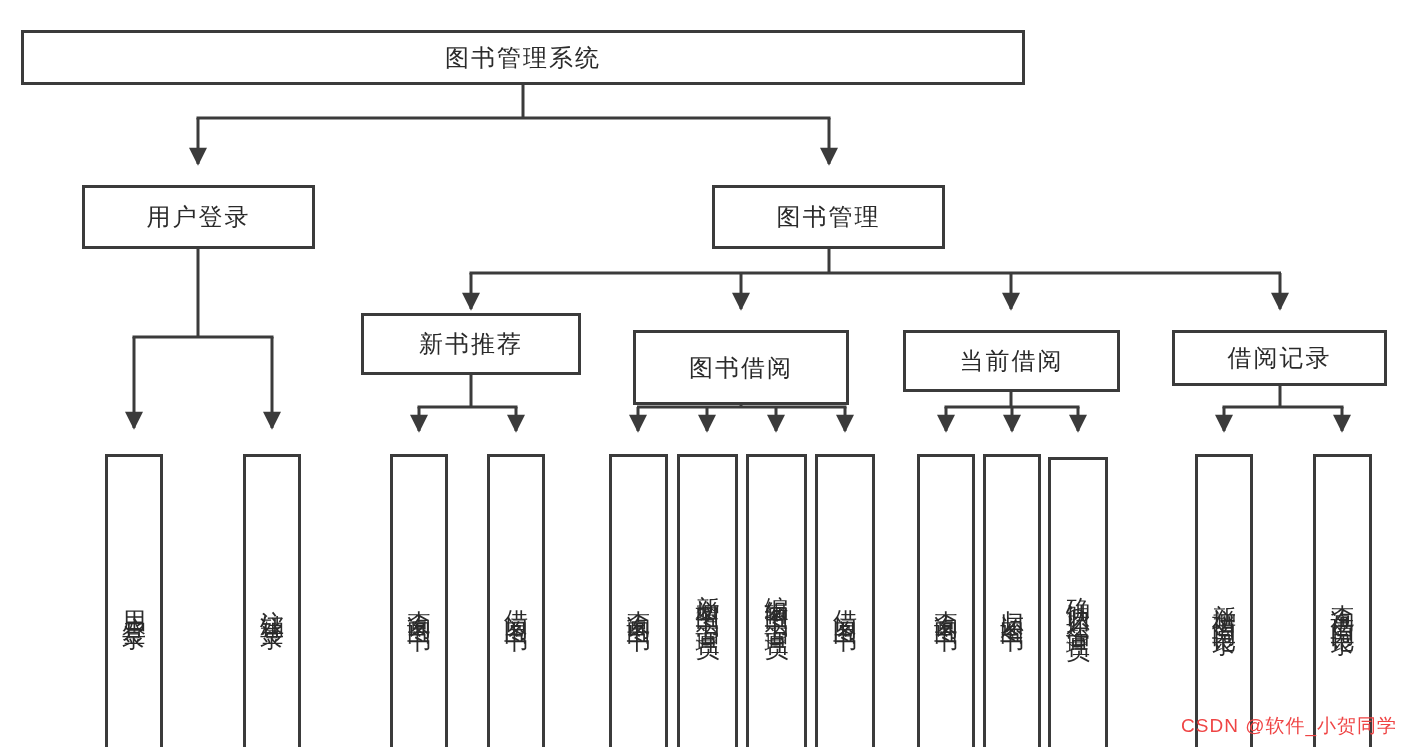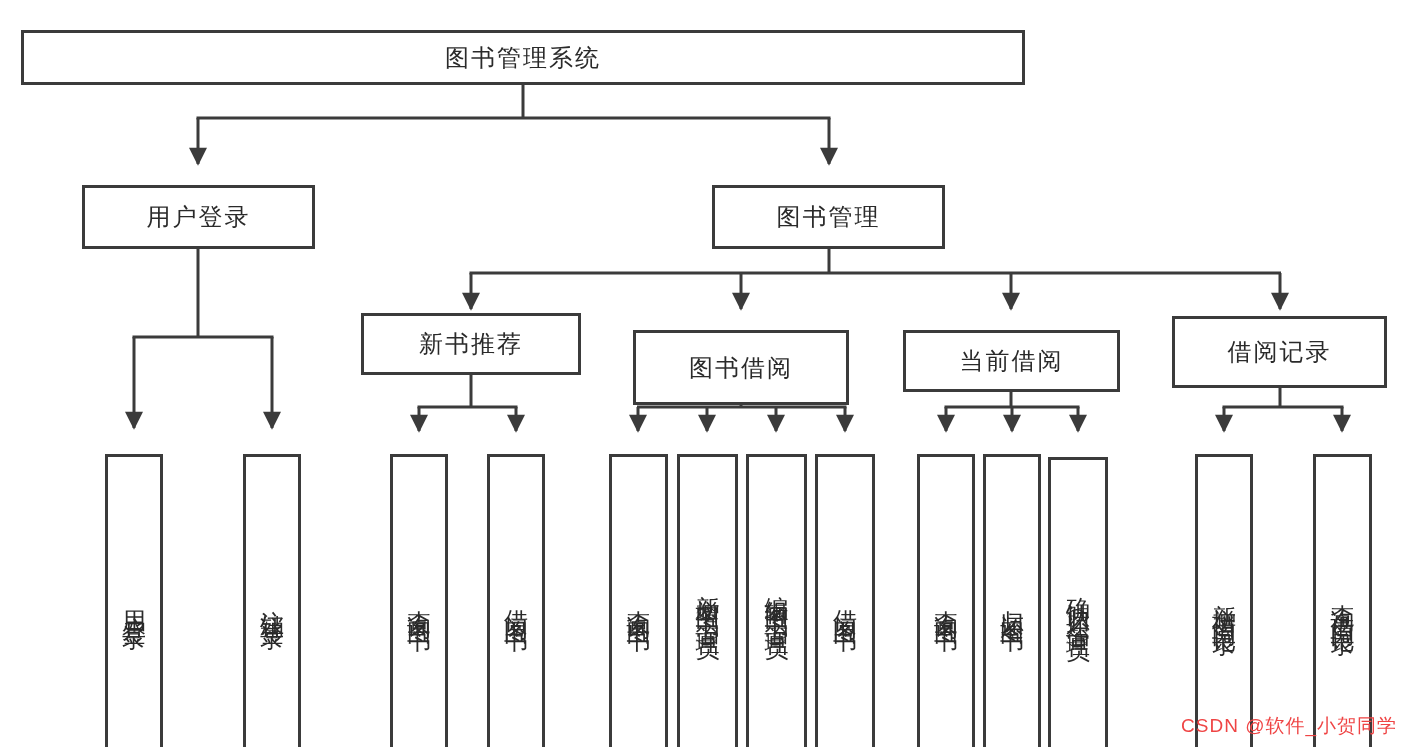--- a/index.html
+++ b/index.html
@@ -90,21 +90,21 @@
 
   <div class="box h" style="left:361px;top:296px;width:220px;height:62px">
     <span>新书推荐</span>
   </div>
   <div class="box h" style="left:633px;top:313px;width:216px;height:75px">
     <span>图书借阅</span>
   </div>
   <div class="box h" style="left:903px;top:313px;width:217px;height:62px">
     <span>当前借阅</span>
   </div>
-  <div class="box h" style="left:1172px;top:299px;width:215px;height:72px">
+  <div class="box h" style="left:1172px;top:313px;width:215px;height:56px">
     <span>借阅记录</span>
   </div>
 
   <div class="box v" style="left:105px;top:437px;width:58px;height:298px">
     <span>用户登录</span>
   </div>
   <div class="box v" style="left:243px;top:437px;width:58px;height:298px">
     <span>注销登录</span>
   </div>
 

